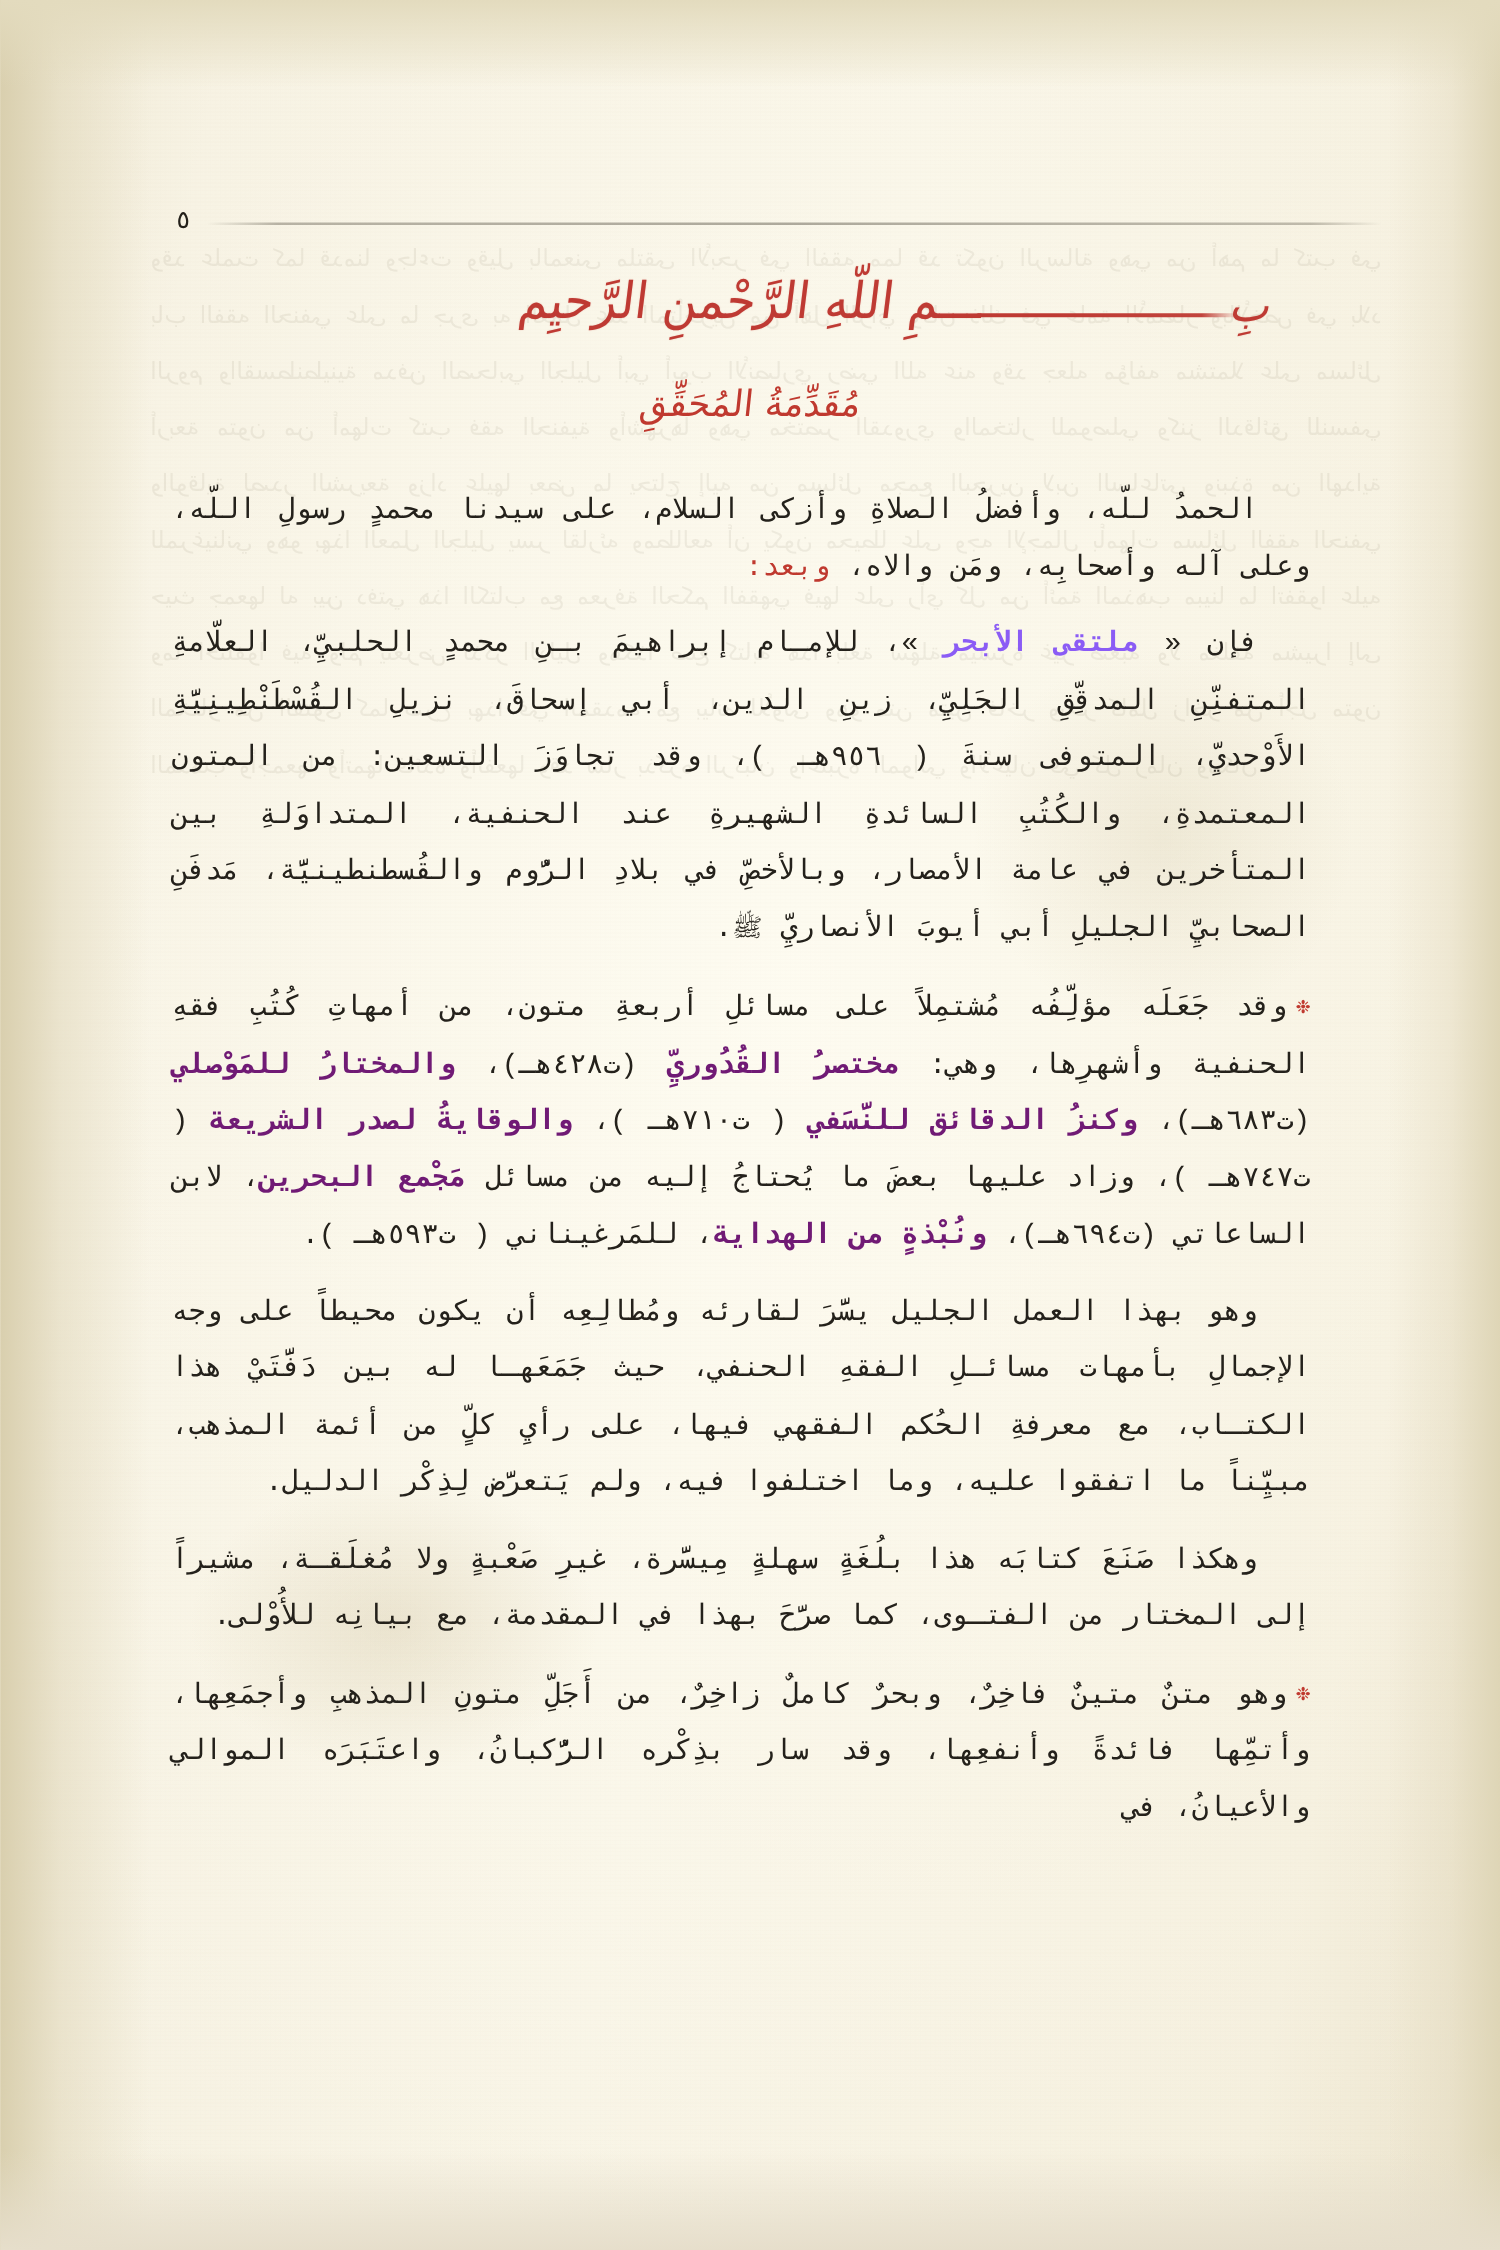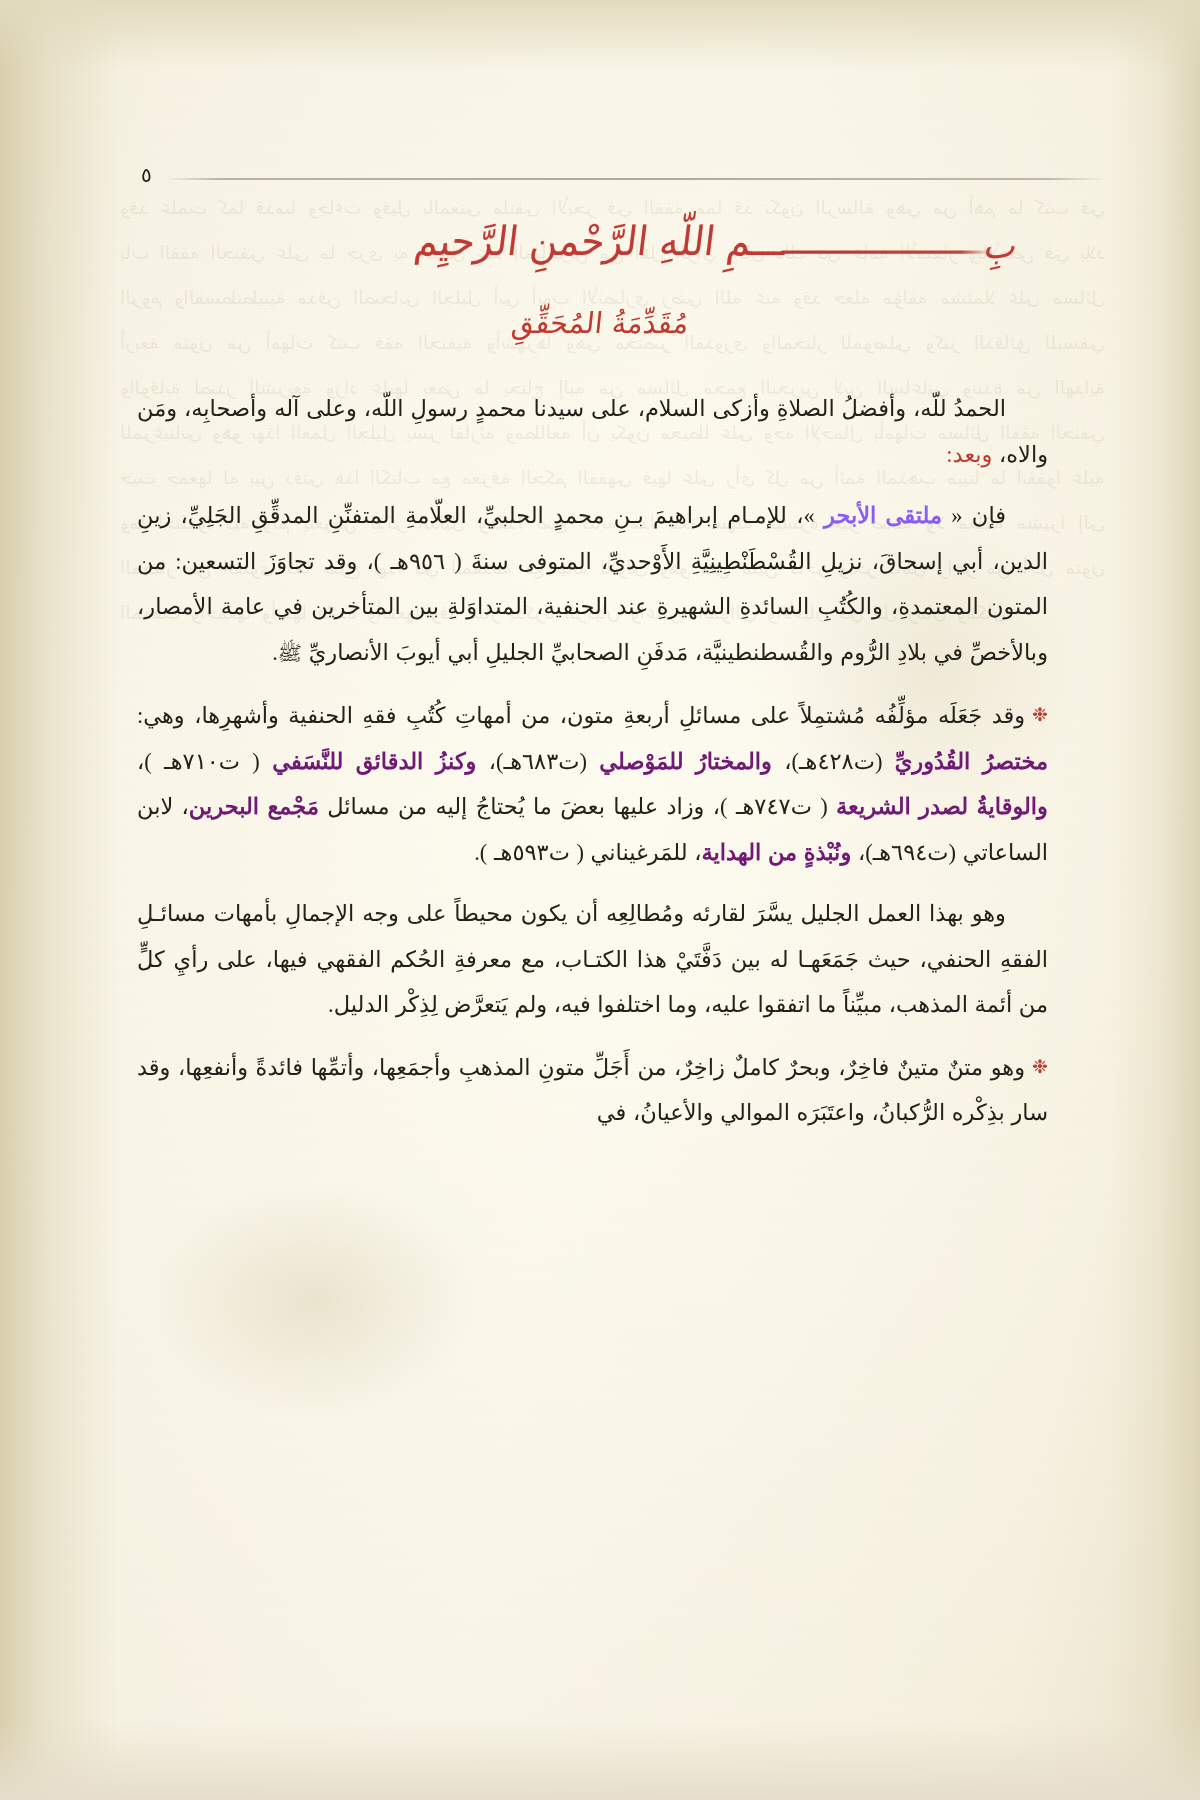--- a/index.html
+++ b/index.html
@@ -155,21 +155,21 @@
   
   .body {
     position: absolute;
     right: 152px;
     left: 137px;
     top: 386px;
   }
 
   p.para {
     margin: 0 0 16px 0;
-    font-family: Liberation Serif, serif;
+    font-family: Liberation Mono, monospace;
     font-size: 22.5px;
     line-height: 45.5px;
     color: #24211b;
     text-align: justify;
     text-align-last: right;
     text-indent: 42px;
     word-spacing: 1px;
   }
   p.para.no-indent { text-indent: 0; }
 
@@ -239,20 +239,21 @@
     </div>
 
     <div class="section-title">مُقَدِّمَةُ المُحَقِّقِ</div>
 
     <div class="body">
 
     <p class="para"><span>الحمدُ للّه، وأفضلُ الصلاةِ وأزكى السلام، على سيدنا محمدٍ رسولِ اللّه، وعلى آله وأصحابِه، ومَن والاه، </span><span class="red">وبعد:</span></p>
         <p class="para"><span>فإن « </span><span class="redbold">ملتقى الأبحر</span><span> »، للإمـام إبراهيمَ بـنِ محمدٍ الحلبيِّ، العلّامةِ المتفنِّنِ المدقِّقِ الجَلِيِّ، زينِ الدين، أبي إسحاقَ، نزيلِ القُسْطَنْطِينِيَّةِ الأَوْحديِّ، المتوفى سنةَ ( ٩٥٦هـ )، وقد تجاوَزَ التسعين: من المتون المعتمدةِ، والكُتُبِ السائدةِ الشهيرةِ عند الحنفية، المتداوَلةِ بين المتأخرين في عامة الأمصار، وبالأخصِّ في بلادِ الرُّوم والقُسطنطينيَّة، مَدفَنِ الصحابيِّ الجليلِ أبي أيوبَ الأنصاريِّ </span><span class="honorific">ﷺ</span><span>.</span></p>
         <p class="para no-indent"><span class="star">❉</span><span>وقد جَعَلَه مؤلِّفُه مُشتمِلاً على مسائلِ أربعةِ متون، من أمهاتِ كُتُبِ فقهِ الحنفية وأشهرِها، وهي: </span><span class="bold">مختصرُ القُدُوريِّ</span><span> (ت٤٢٨هـ)، </span><span class="bold">والمختارُ للمَوْصلي</span><span> (ت٦٨٣هـ)، </span><span class="bold">وكنزُ الدقائق للنَّسَفي</span><span> ( ت٧١٠هـ )، </span><span class="bold">والوقايةُ لصدر الشريعة</span><span> ( ت٧٤٧هـ )، وزاد عليها بعضَ ما يُحتاجُ إليه من مسائل </span><span class="bold">مَجْمع البحرين</span><span>، لابن الساعاتي (ت٦٩٤هـ)، </span><span class="bold">ونُبْذةٍ من الهداية</span><span>، للمَرغيناني ( ت٥٩٣هـ ).</span></p>
         <p class="para"><span>وهو بهذا العمل الجليل يسَّرَ لقارئه ومُطالِعِه أن يكون محيطاً على وجه الإجمالِ بأمهات مسائـلِ الفقهِ الحنفي، حيث جَمَعَهـا له بين دَفَّتَيْ هذا الكتـاب، مع معرفةِ الحُكم الفقهي فيها، على رأيِ كلٍّ من أئمة المذهب، مبيِّناً ما اتفقوا عليه، وما اختلفوا فيه، ولم يَتعرَّض لِذِكْر الدليل.</span></p>
+        <p class="para"><span>وهكذا صَنَعَ كتابَه هذا بلُغَةٍ سهلةٍ مِيسَّرة، غيرِ صَعْبةٍ ولا مُغلَقـة، مشيراً إلى المختار من الفتـوى، كما صرَّحَ بهذا في المقدمة، مع بيانِه للأُوْلى.</span></p>
         <p class="para no-indent"><span class="star">❉</span><span>وهو متنٌ متينٌ فاخِرٌ، وبحرٌ كاملٌ زاخِرٌ، من أَجَلِّ متونِ المذهبِ وأجمَعِها، وأتمِّها فائدةً وأنفعِها، وقد سار بذِكْره الرُّكبانُ، واعتَبَرَه الموالي والأعيانُ، في</span></p>
       </div>
 
   </div>
 
   <div class="grain"></div>
   <div class="edge-left"></div>
   <div class="edge-right"></div>
   <div class="edge-top"></div>
   <div class="edge-bottom"></div>

